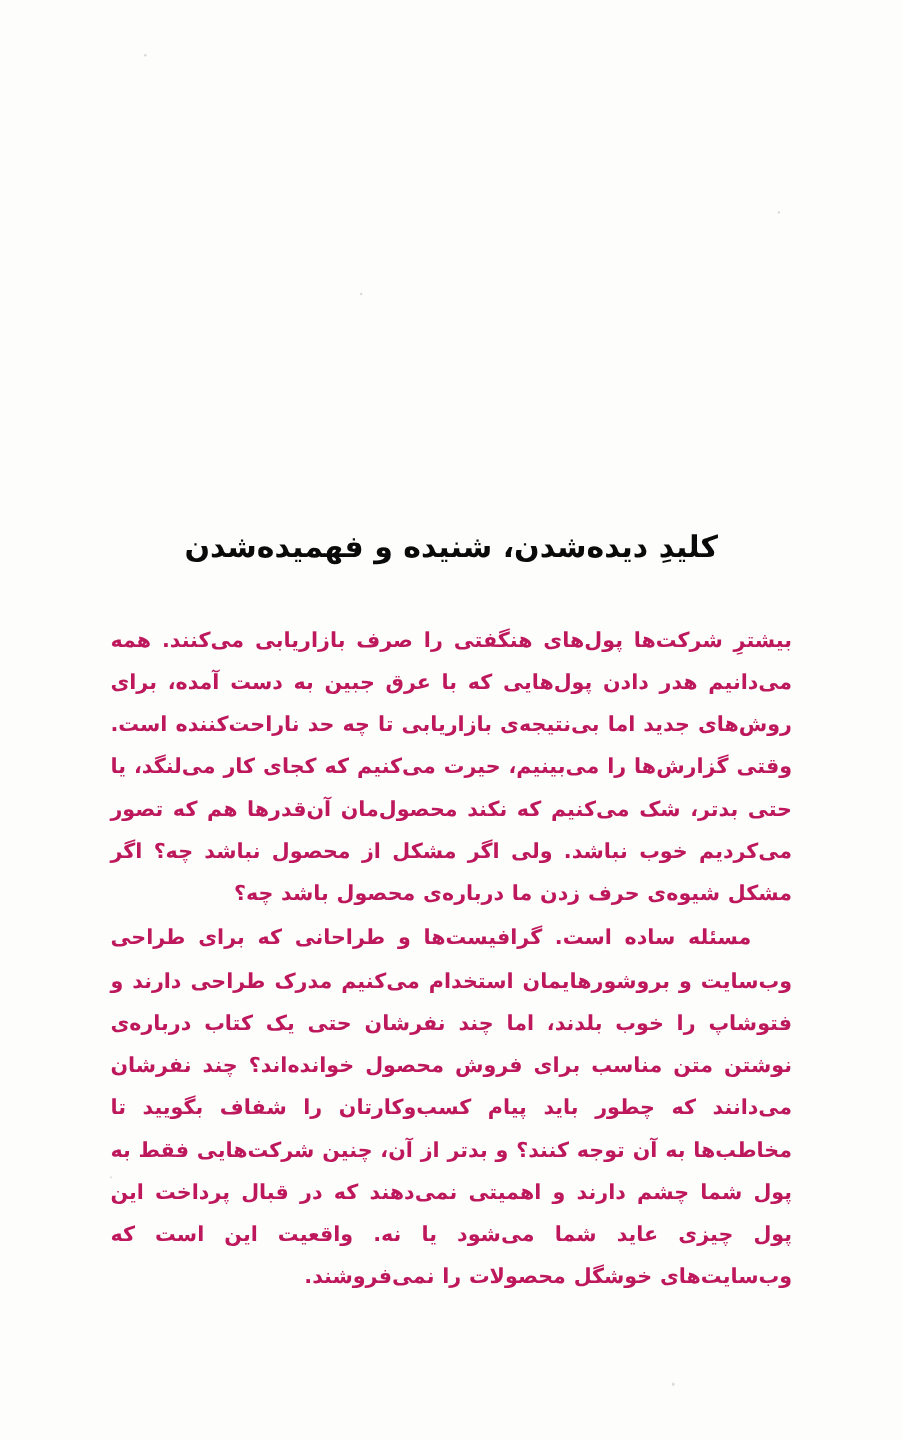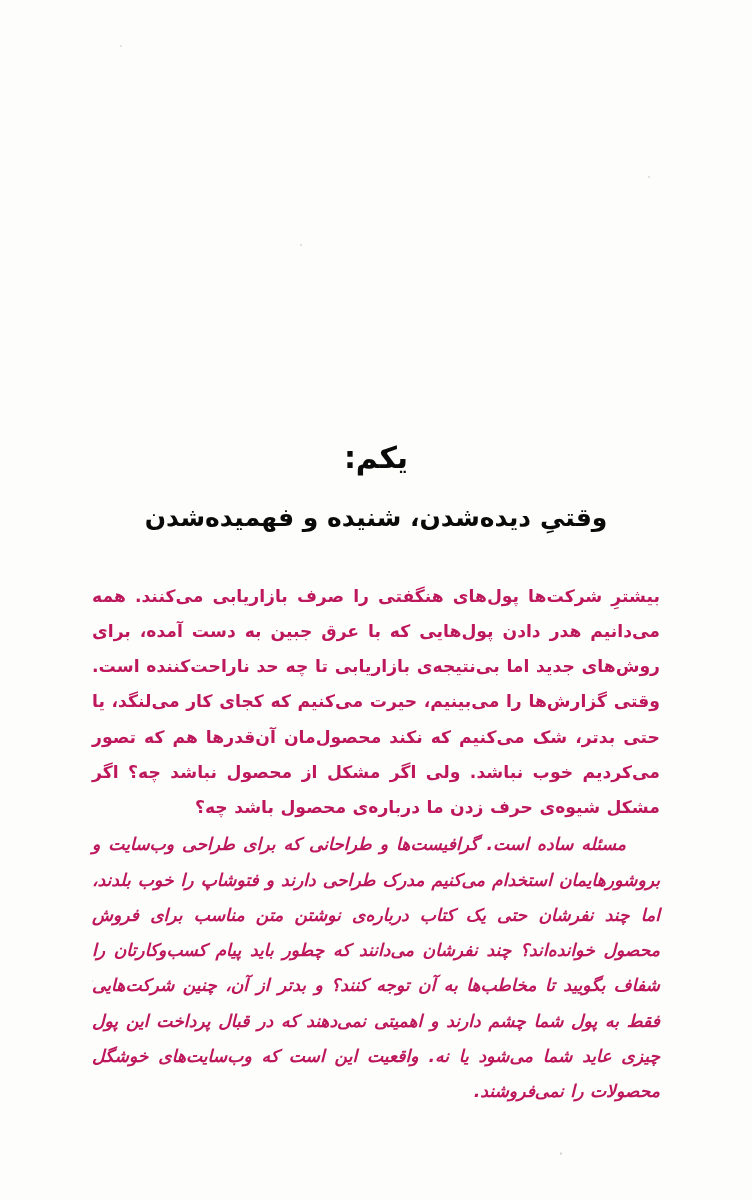--- a/index.html
+++ b/index.html
@@ -56,42 +56,40 @@
     font-size: 17.2px;
     line-height: 2.05;
     text-align: justify;
     text-align-last: right;
     font-weight: bold;
     color: #be185d;
     word-spacing: 0.5px;
   }
   .body-text p.indent {
     text-indent: 34px;
-    font-style: italic;
   }
   .body-text p + p {
     margin-top: 2px;
   }
 </style>
 </head>
 <body>
 
 <div class="page">
 
   <div class="speckle" style="left:120px; top:45px; width:2px; height:2px;"></div>
   <div class="speckle" style="left:300px; top:244px; width:2px; height:2px;"></div>
   <div class="speckle" style="left:648px; top:176px; width:2px; height:2px;"></div>
   <div class="speckle" style="left:560px; top:1152px; width:2px; height:3px;"></div>
   <div class="speckle" style="left:92px; top:980px; width:1px; height:2px;"></div>
 
   <div class="content">
 
-    <h1 class="chapter-number">یکم:</h1>
 
-    <h2 class="chapter-title">وقتیِ دیده‌شدن، شنیده و فهمیده‌شدن</h2>
+    <h2 class="chapter-title">کلیدِ دیده‌شدن، شنیده و فهمیده‌شدن</h2>
 
     <div class="body-text">
       <p>بیشترِ شرکت‌ها پول‌های هنگفتی را صرف بازاریابی می‌کنند. همه می‌دانیم هدر دادن پول‌هایی که با عرق جبین به دست آمده، برای روش‌های جدید اما بی‌نتیجه‌ی بازاریابی تا چه حد ناراحت‌کننده است. وقتی گزارش‌ها را می‌بینیم، حیرت می‌کنیم که کجای کار می‌لنگد، یا حتی بدتر، شک می‌کنیم که نکند محصول‌مان آن‌قدرها هم که تصور می‌کردیم خوب نباشد. ولی اگر مشکل از محصول نباشد چه؟ اگر مشکل شیوه‌ی حرف زدن ما درباره‌ی محصول باشد چه؟</p>
       <p class="indent">مسئله ساده است. گرافیست‌ها و طراحانی که برای طراحی وب‌سایت و بروشورهایمان استخدام می‌کنیم مدرک طراحی دارند و فتوشاپ را خوب بلدند، اما چند نفرشان حتی یک کتاب درباره‌ی نوشتن متن مناسب برای فروش محصول خوانده‌اند؟ چند نفرشان می‌دانند که چطور باید پیام کسب‌وکارتان را شفاف بگویید تا مخاطب‌ها به آن توجه کنند؟ و بدتر از آن، چنین شرکت‌هایی فقط به پول شما چشم دارند و اهمیتی نمی‌دهند که در قبال پرداخت این پول چیزی عاید شما می‌شود یا نه. واقعیت این است که وب‌سایت‌های خوشگل محصولات را نمی‌فروشند.</p>
     </div>
 
   </div>
 </div>
 
 </body></html>

